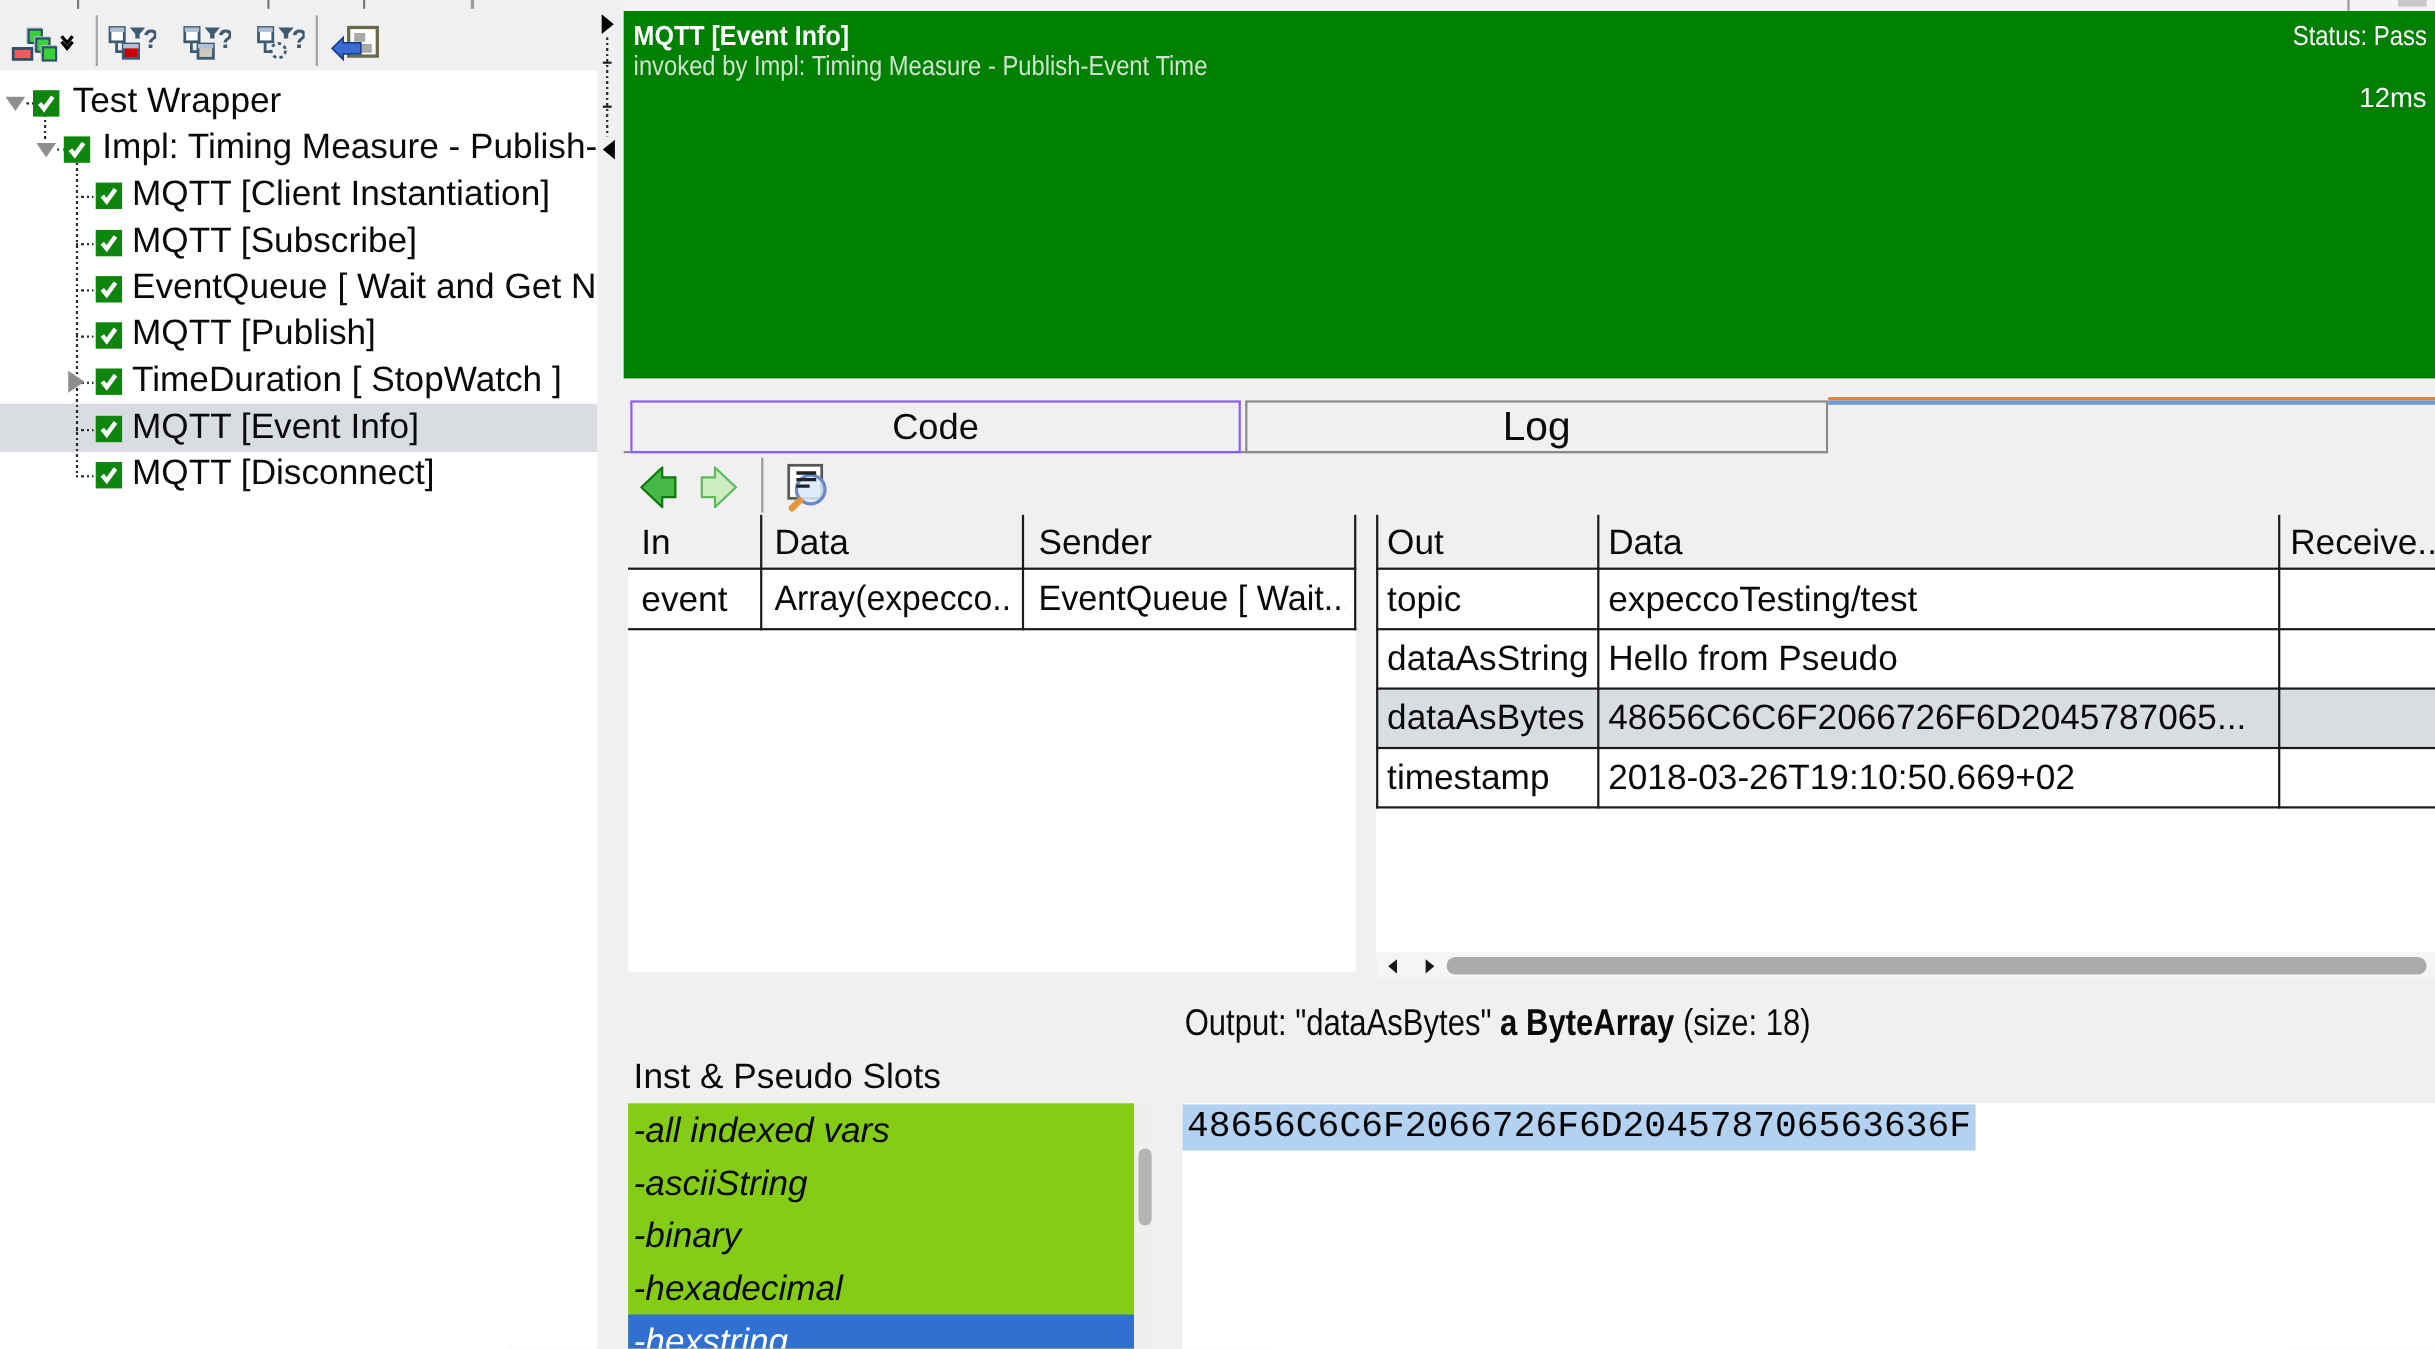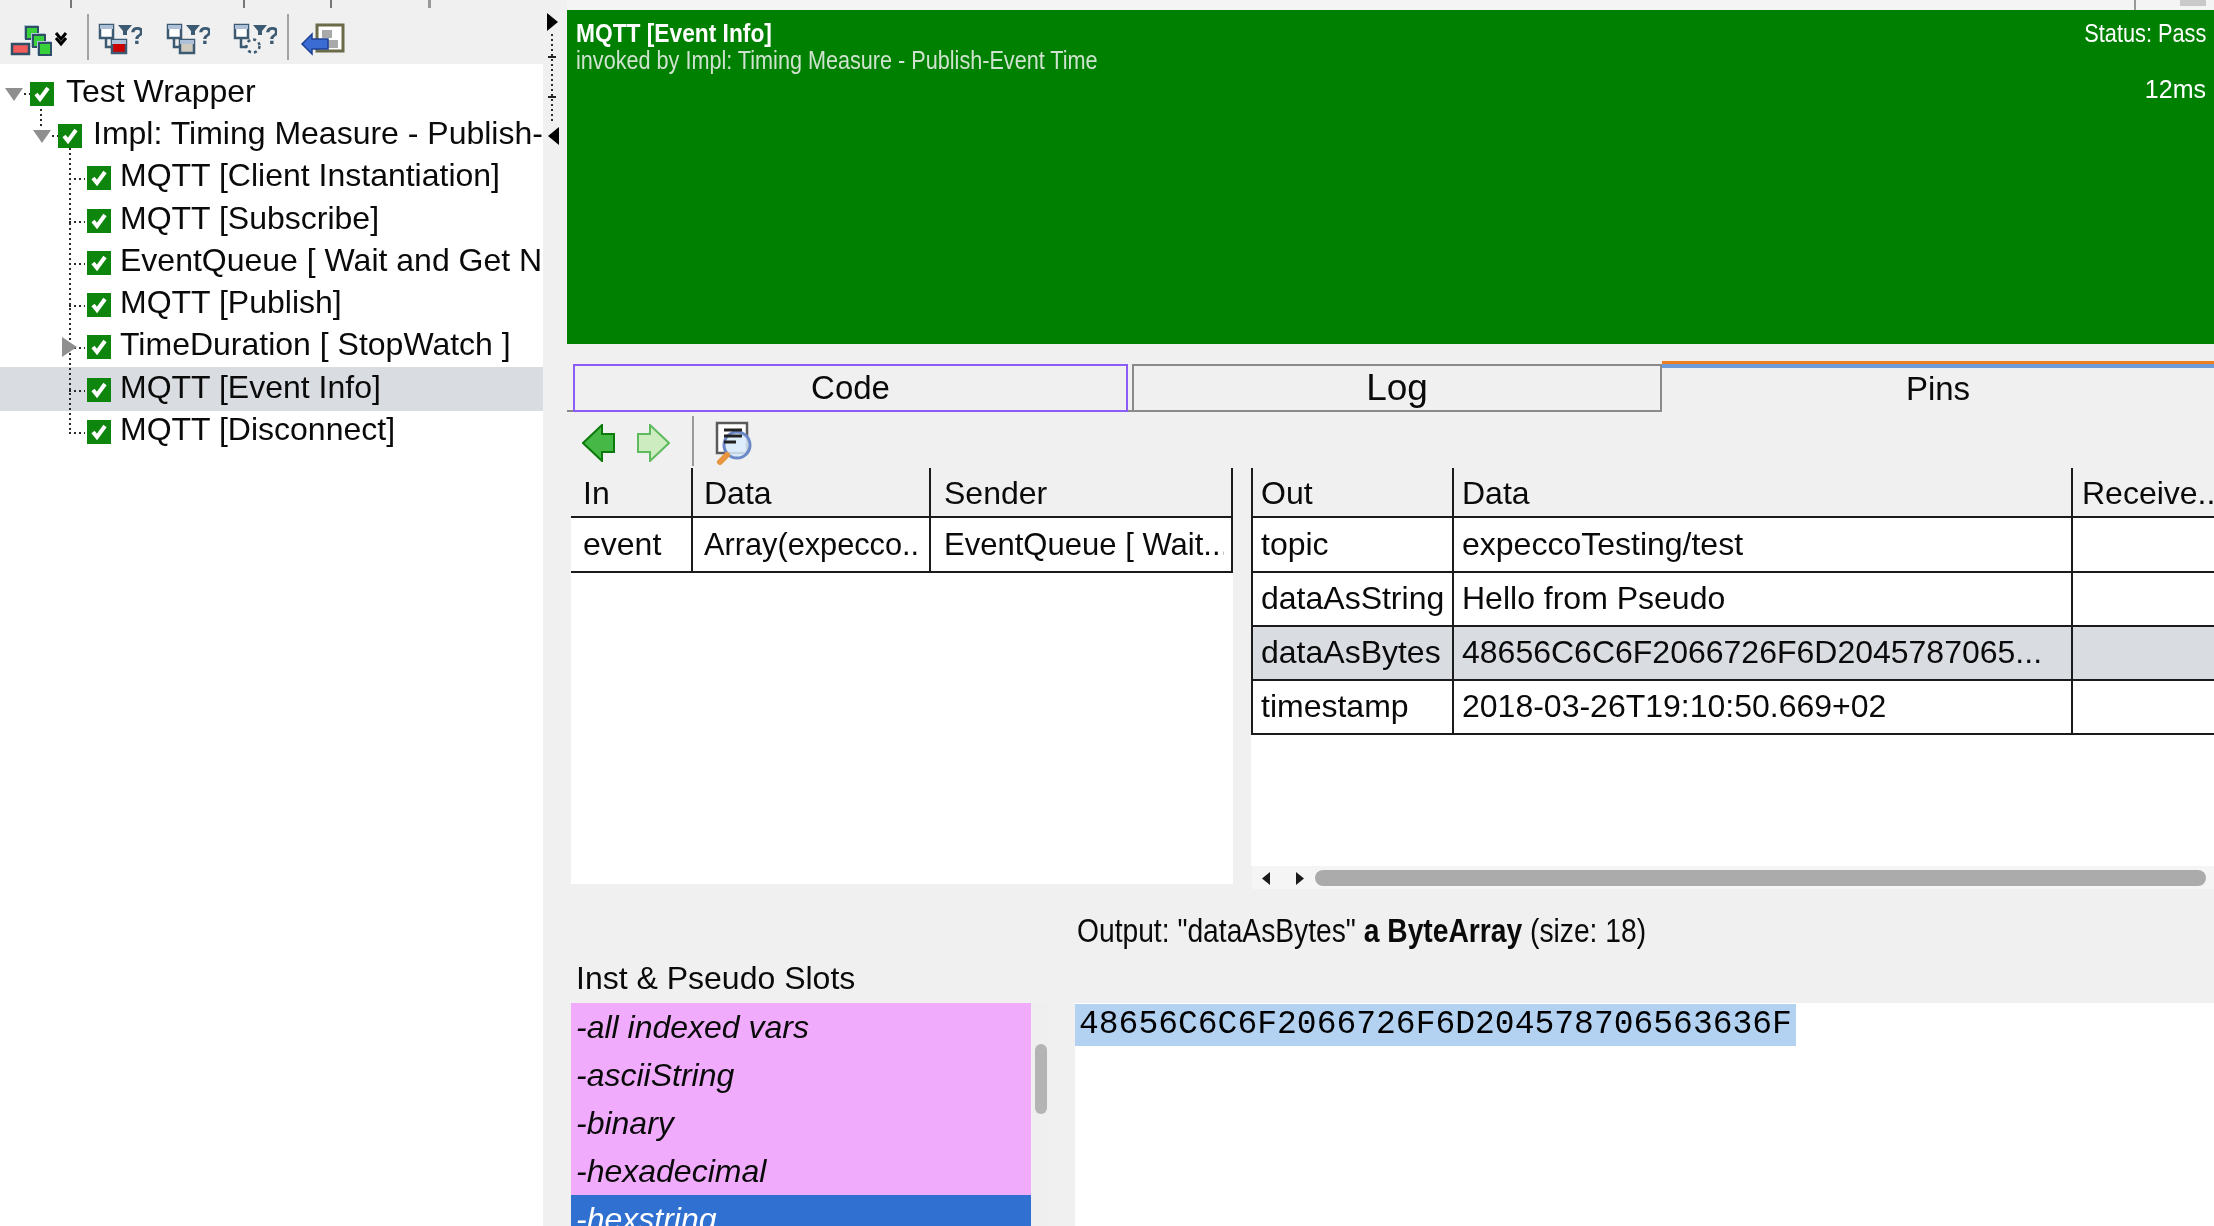--- a/index.html
+++ b/index.html
@@ -175,21 +175,20 @@
 
 <div class="abs" style="left:567px;top:410px;width:1095px;height:2px;background:#8a8a8a;"></div>
 <div class="abs" style="left:573px;top:364px;width:555px;height:48px;border:2px solid #8b5cf6;background:#f0f0f0;">
   <div style="text-align:center;line-height:44px;font-size:33px;color:#0a0a0a;">Code</div>
 </div>
 <div class="abs" style="left:1132px;top:364px;width:530px;height:48px;border:2px solid #8a8a8a;background:#f0f0f0;">
   <div style="text-align:center;line-height:44px;font-size:37px;color:#0a0a0a;">Log</div>
 </div>
 <div class="abs" style="left:1662px;top:361px;width:552px;height:51px;background:#f0f0f0;border-top:3px solid #ee7f20;">
   <div style="width:100%;height:4px;background:#6f9bd8;"></div>
-  <div style="text-align:center;line-height:42px;font-size:33px;color:#0a0a0a;">Pins</div>
 </div>
 
 <svg class="abs" style="left:582px;top:424px;" width="34" height="38" viewBox="0 0 34 38">
   <path d="M1 19 L20 1 L20 10 L32 10 L32 28 L20 28 L20 37 Z" fill="#46b846" stroke="#0b7a0b" stroke-width="2"></path>
 </svg>
 <svg class="abs" style="left:636px;top:424px;" width="34" height="38" viewBox="0 0 34 38">
   <path d="M33 19 L14 1 L14 10 L2 10 L2 28 L14 28 L14 37 Z" fill="#cdecc0" stroke="#5dbb5d" stroke-width="2"></path>
 </svg>
 <div class="abs" style="left:692px;top:416px;width:2px;height:50px;background:#9a9a9a;"></div>
 <svg class="abs" style="left:712px;top:420px;" width="48" height="48" viewBox="0 0 48 48">
@@ -241,21 +240,21 @@
     <path d="M11 1 L3 7.5 L11 14 Z" fill="#1a1a1a"></path>
   </svg>
 <svg class="abs" style="left:1293px;top:871px;" width="14" height="15" viewBox="0 0 14 15">
     <path d="M3 1 L11 7.5 L3 14 Z" fill="#1a1a1a"></path>
   </svg>
 <div class="abs" style="left:1315px;top:870px;width:891px;height:16px;background:#ababab;border-radius:8px;"></div>
 
 <div class="txt" style="left:1077px;top:910px;height:40px;line-height:40px;font-size:34px;transform:scaleX(0.83);transform-origin:left top;">Output: "dataAsBytes" <b>a ByteArray</b> (size: 18)</div>
 
 <div class="txt" style="left:576px;top:958px;height:40px;line-height:40px;">Inst &amp; Pseudo Slots</div>
-<div class="abs" style="left:571px;top:1003px;width:460px;height:223px;background:#f0abfc;overflow:hidden;">
+<div class="abs" style="left:571px;top:1003px;width:460px;height:223px;background:#84cc16;overflow:hidden;">
   <div class="txt" style="left:5px;top:0;height:48px;line-height:48px;font-style:italic;">-all indexed vars</div>
   <div class="txt" style="left:5px;top:48px;height:48px;line-height:48px;font-style:italic;">-asciiString</div>
   <div class="txt" style="left:5px;top:96px;height:48px;line-height:48px;font-style:italic;">-binary</div>
   <div class="txt" style="left:5px;top:144px;height:48px;line-height:48px;font-style:italic;">-hexadecimal</div>
   <div class="abs" style="left:0;top:192px;width:460px;height:48px;background:#3070d0;">
     <div class="txt" style="left:5px;top:0;height:48px;line-height:48px;font-style:italic;color:#fff;">-hexstring</div>
   </div>
 </div>
 <div class="abs" style="left:1031px;top:1003px;width:18px;height:223px;background:#efefef;"></div>
 <div class="abs" style="left:1035px;top:1044px;width:12px;height:70px;background:#b4b4b4;border-radius:6px;"></div>

